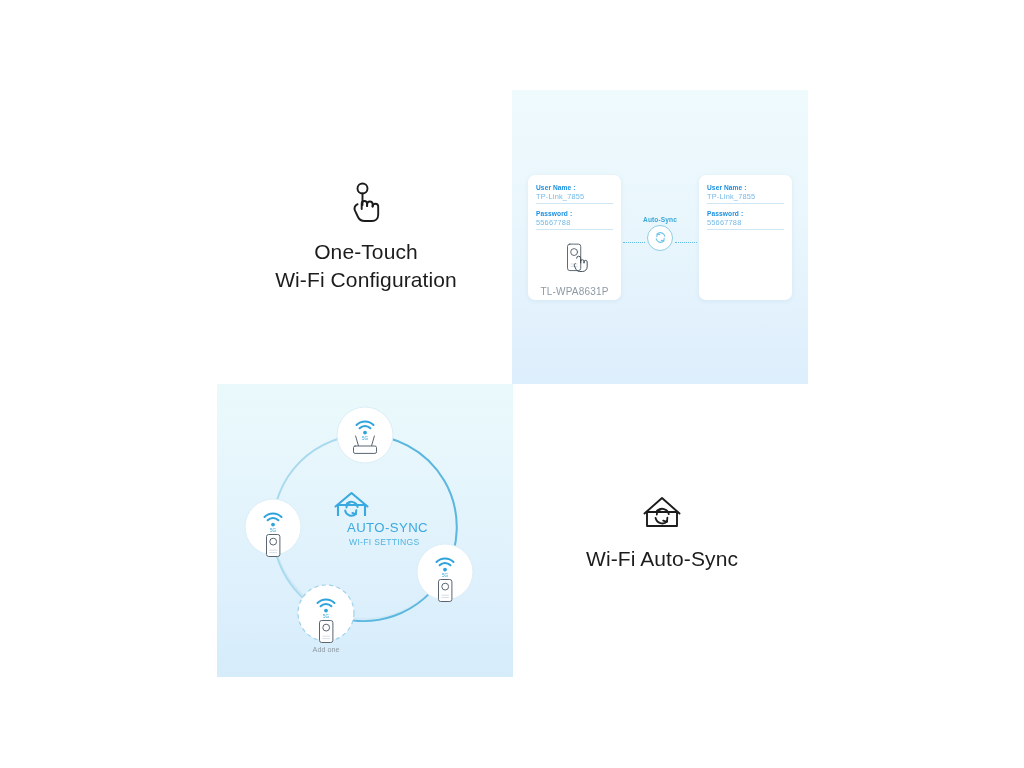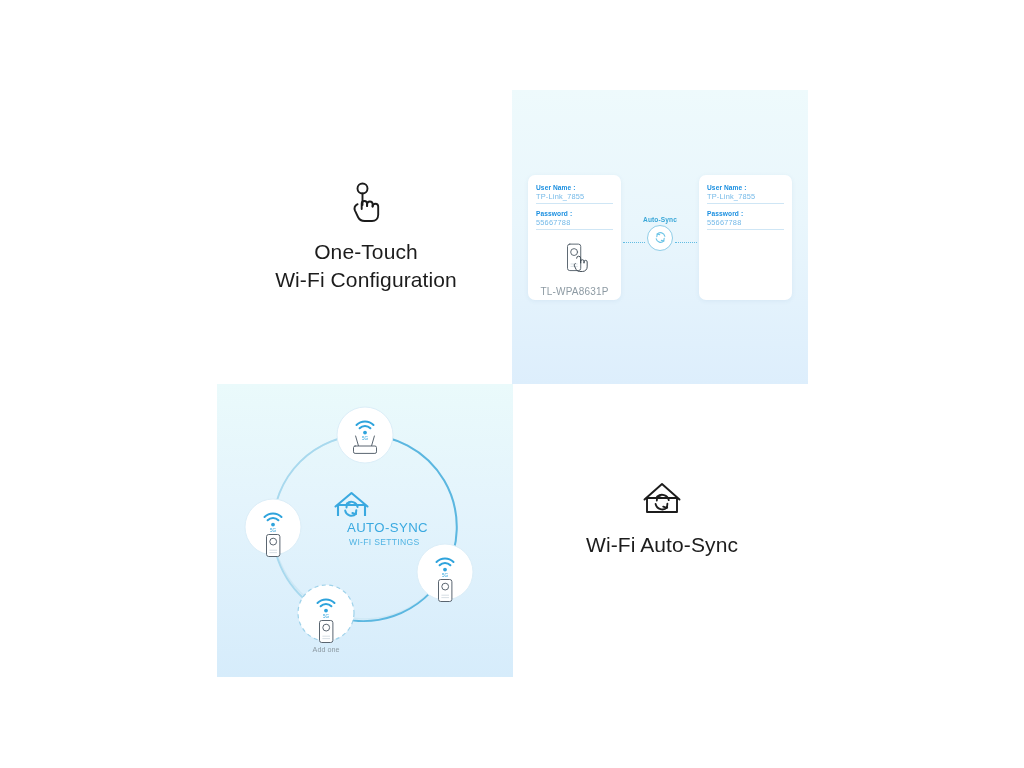--- a/index.html
+++ b/index.html
@@ -97,21 +97,21 @@
   
   .panel-bl {
     position: absolute; left: 217px; top: 384px;
     width: 296px; height: 293px;
     background: linear-gradient(180deg, #eafafb 0%, #e4f4fc 40%, #d6ecfb 100%);
   }
   .ring-svg { position: absolute; left: 0; top: 0; width: 296px; height: 293px; }
 
   
   .feature-text-br {
-    position: absolute; left: 512px; top: 481px;
+    position: absolute; left: 512px; top: 495px;
     width: 300px; height: 110px;
     display: flex; flex-direction: column;
     align-items: center; justify-content: flex-start;
   }
   .house-icon { width: 40px; height: 36px; display: block; }
 </style>
 </head>
 <body>
 
 <div class="stage">

